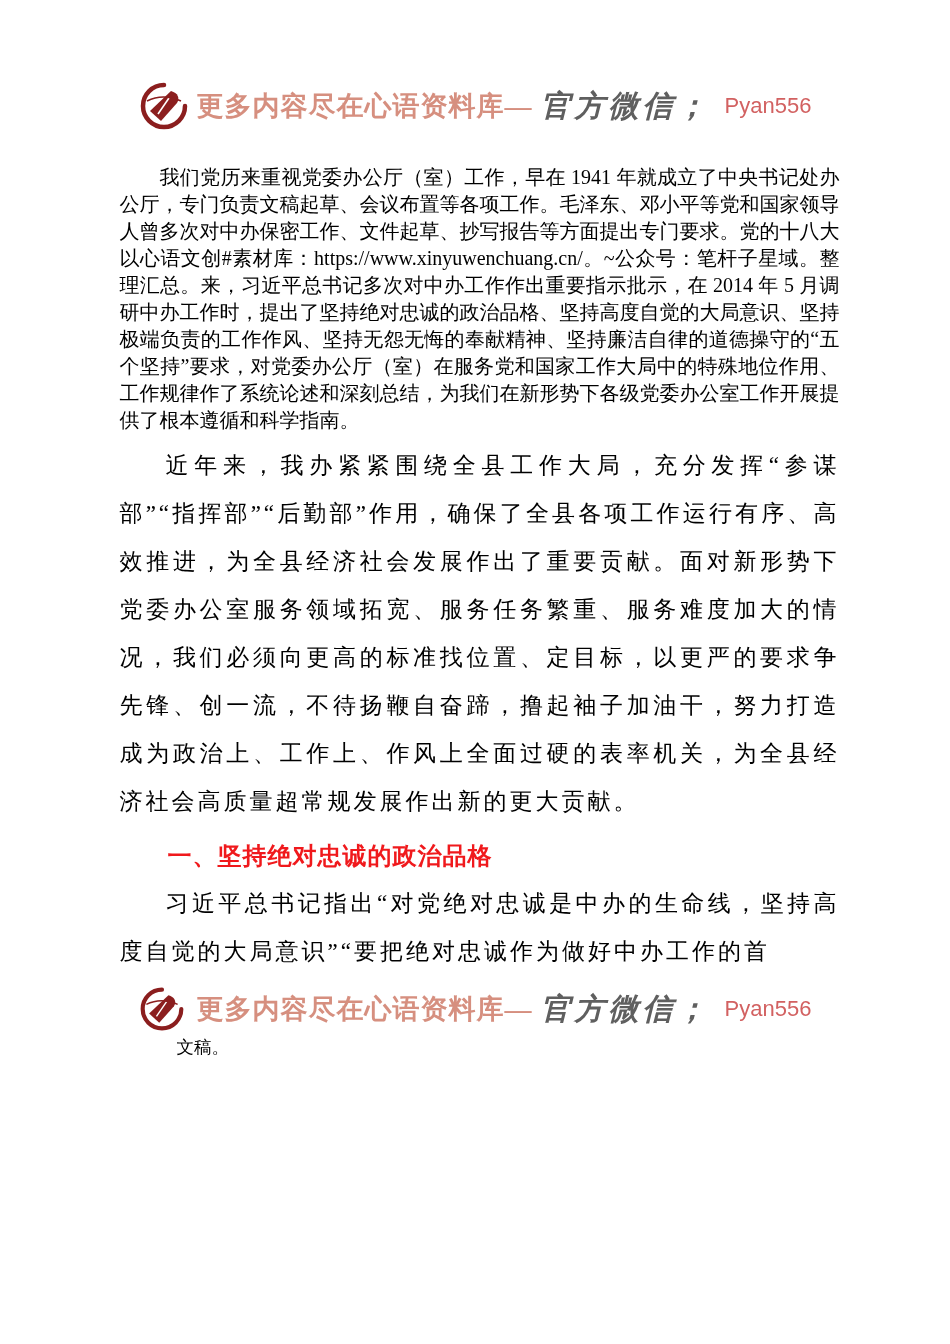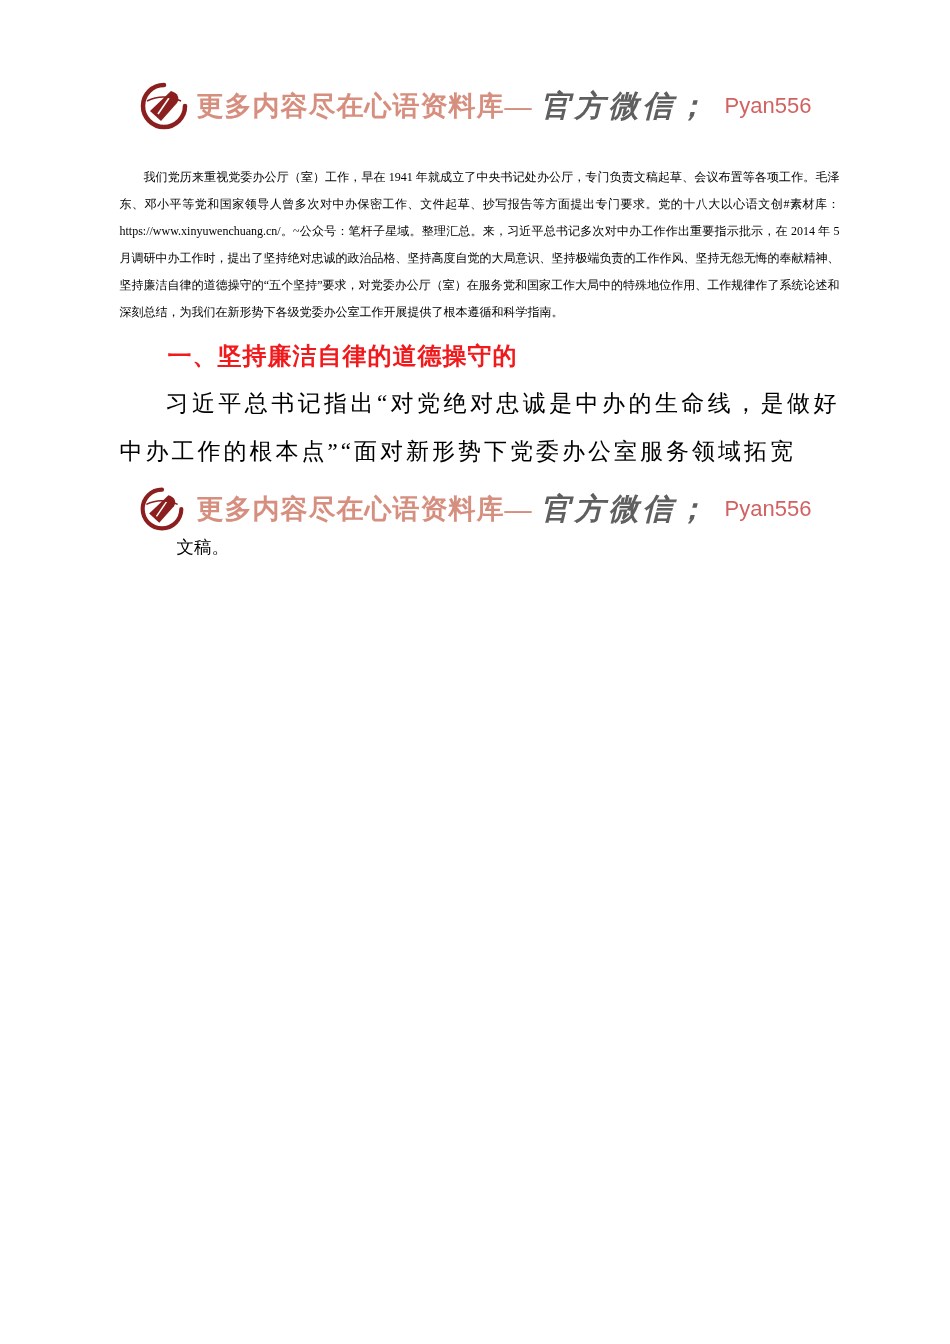--- a/index.html
+++ b/index.html
@@ -55,21 +55,21 @@
     font-size:38px;
     font-weight:bold;
     letter-spacing:2px;
     color:#000;
   }
   
   .content{margin:0 115px;width:720px;}
   p{margin:0;}
   .p-small{
     margin-top:30px;
-    font-size:12px;
+    font-size:20px;
     line-height:27px;
     text-align:justify;
     text-indent:2em;
   }
   .p-large{
     margin-top:8px;
     font-size:23px;
     line-height:48px;
     letter-spacing:3px;
     text-align:justify;
@@ -110,22 +110,23 @@
       </svg>
     </span>
     <span class="wm-main">更多内容尽在心语资料库—</span>
     <span class="wm-script">官方微信；</span>
     <span class="wm-id">Pyan556</span>
   </div>
 
 
   <div class="content">
     <p class="p-small">我们党历来重视党委办公厅（室）工作，早在 1941 年就成立了中央书记处办公厅，专门负责文稿起草、会议布置等各项工作。毛泽东、邓小平等党和国家领导人曾多次对中办保密工作、文件起草、抄写报告等方面提出专门要求。党的十八大以心语文创#素材库：https://www.xinyuwenchuang.cn/。~公众号：笔杆子星域。整理汇总。来，习近平总书记多次对中办工作作出重要指示批示，在 2014 年 5 月调研中办工作时，提出了坚持绝对忠诚的政治品格、坚持高度自觉的大局意识、坚持极端负责的工作作风、坚持无怨无悔的奉献精神、坚持廉洁自律的道德操守的“五个坚持”要求，对党委办公厅（室）在服务党和国家工作大局中的特殊地位作用、工作规律作了系统论述和深刻总结，为我们在新形势下各级党委办公室工作开展提供了根本遵循和科学指南。</p>
-    <h2 class="red-heading">一、坚持廉洁自律的道德操守的</h2>
-    <p class="p-large">习近平总书记指出“对党绝对忠诚是中办的生命线，是做好中办工作的根本点”“面对新形势下党委办公室服务领域拓宽</p>
+    <p class="p-large">近年来，我办紧紧围绕全县工作大局，充分发挥“参谋部”“指挥部”“后勤部”作用，确保了全县各项工作运行有序、高效推进，为全县经济社会发展作出了重要贡献。面对新形势下党委办公室服务领域拓宽、服务任务繁重、服务难度加大的情况，我们必须向更高的标准找位置、定目标，以更严的要求争先锋、创一流，不待扬鞭自奋蹄，撸起袖子加油干，努力打造成为政治上、工作上、作风上全面过硬的表率机关，为全县经济社会高质量超常规发展作出新的更大贡献。</p>
+    <h2 class="red-heading">一、坚持绝对忠诚的政治品格</h2>
+    <p class="p-large">习近平总书记指出“对党绝对忠诚是中办的生命线，坚持高度自觉的大局意识”“要把绝对忠诚作为做好中办工作的首</p>
   </div>
 
   <div class="watermark wm-bottom">
     <span class="wm-icon">
       <svg viewBox="0 0 50 50" width="46" height="46" aria-hidden="true">
         <path d="M25 4 A21 21 0 1 0 46 25" fill="none" stroke="#8b1e1e" stroke-width="4.5" stroke-linecap="round"></path>
         <path d="M32 10 c7 2 9 7 6 12 L22 40 l-11 -10 Z" fill="#8b1e1e"></path>
         <line x1="30" y1="17" x2="19" y2="33" stroke="#ffffff" stroke-width="1.6"></line>
         <path d="M8 20 q16 -8 34 0" fill="none" stroke="#8b1e1e" stroke-width="1.6"></path>
       </svg>

